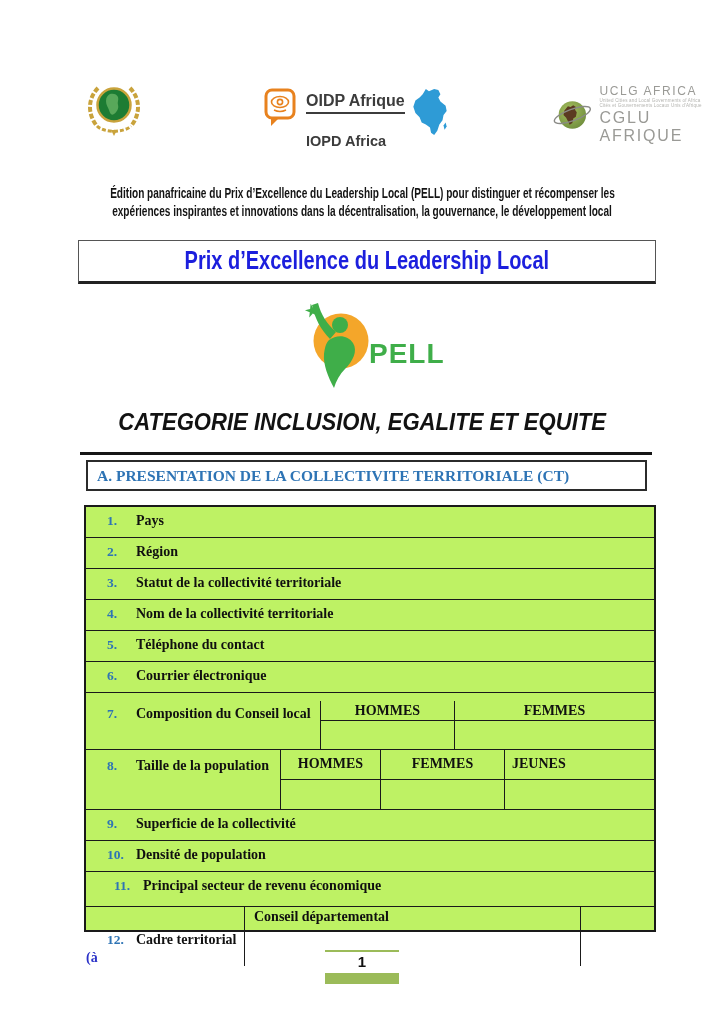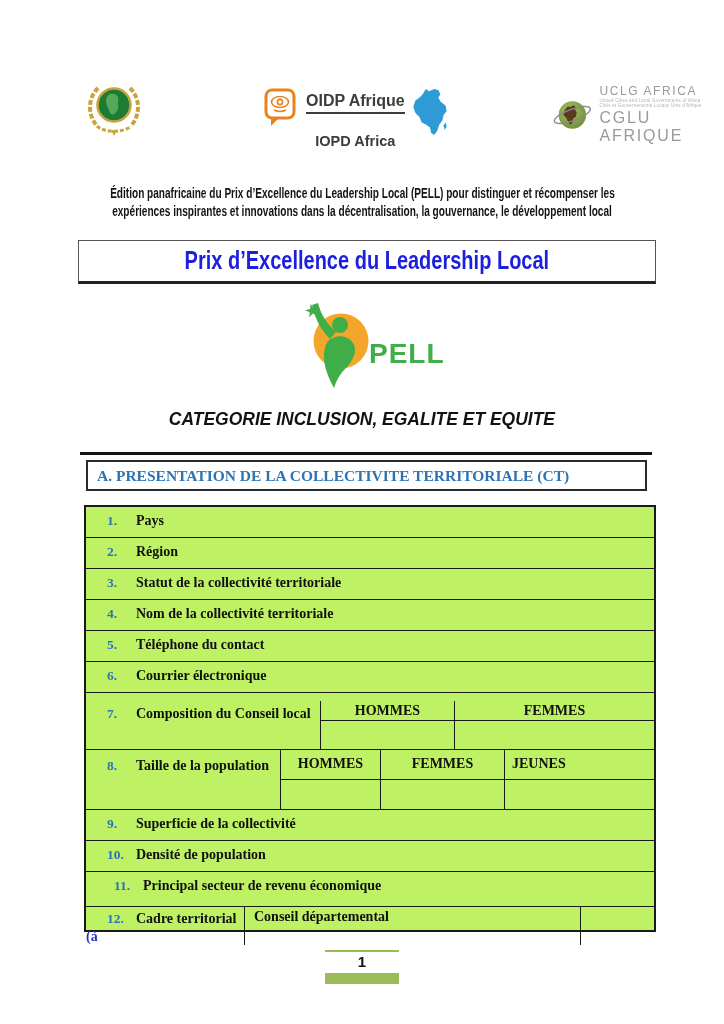--- a/index.html
+++ b/index.html
@@ -3,21 +3,21 @@
 <meta charset="utf-8">
 <style>
   html,body{margin:0;padding:0;background:#ffffff;}
   .page{position:relative;width:724px;height:1024px;background:#fff;overflow:hidden;
         font-family:"Liberation Serif", serif;color:#111;}
 
   
   .logo{position:absolute;}
   .au-logo{left:84px;top:78px;}
   .oidp-logo{left:264px;top:88px;display:flex;align-items:flex-start;}
-  .oidp-text{margin:4px 6px 0 8px;text-align:center;font-family:"Liberation Sans",sans-serif;}
+  .oidp-text{margin:4px 6px 0 8px;text-align:left;font-family:"Liberation Sans",sans-serif;}
   .oidp-l1{font-weight:700;font-size:16px;color:#3c3c3c;border-bottom:2px solid #3c3c3c;padding-bottom:2px;}
   .oidp-l2{font-weight:700;font-size:14.5px;color:#3c3c3c;margin-top:19px;}
   .uclg-logo{left:552px;top:84px;display:flex;align-items:center;}
   .uclg-text{margin-left:5px;font-family:"Liberation Sans",sans-serif;color:#9a9a96;}
   .uclg-l1{font-size:12px;letter-spacing:1.6px;}
   .uclg-sub{font-size:4.5px;color:#b3b3af;letter-spacing:.2px;line-height:5px;}
   .uclg-l2{font-size:16px;letter-spacing:1.8px;margin-top:1px;}
 
   
   .cx{display:inline-block;white-space:nowrap;}
@@ -26,21 +26,21 @@
          color:#141414;line-height:18px;}
   .intro .cx{transform:scaleX(.72);transform-origin:50% 50%;}
   .title-box{position:absolute;top:240px;left:78px;width:576px;height:40px;
              border:1px solid #555;border-bottom:3px solid #222;background:#fff;
              text-align:center;line-height:38px;}
   .title-box .cx{transform:scaleX(.8);transform-origin:50% 50%;
                  font-family:"Liberation Sans",sans-serif;font-weight:700;font-size:25px;color:#1c1fdd;}
   .pell{position:absolute;left:295px;top:292px;}
   .category{position:absolute;top:408px;left:0;width:724px;text-align:center;
             font-family:"Liberation Sans",sans-serif;font-weight:700;font-style:italic;
-            font-size:19px;color:#121212;}
+            font-size:24px;color:#121212;}
   .category .cx{transform:scaleX(.92);transform-origin:50% 50%;}
 
   
   .rule{position:absolute;top:452px;left:80px;width:572px;height:3px;background:#151515;}
   .section-box{position:absolute;top:460px;left:86px;width:561px;height:31px;
                border:2px solid #2b2b2b;box-sizing:border-box;background:#fff;
                line-height:27px;padding-left:9px;
                font-family:"Liberation Serif",serif;font-weight:700;font-size:15.5px;color:#2e74b5;}
 
   
@@ -60,21 +60,21 @@
   .r8 .label-cell{padding-top:6px;}
   .hdr{font-family:"Liberation Serif",serif;font-weight:700;font-size:14px;color:#101010;
        border-left:1px solid #1a1a1a;border-bottom:1px solid #1a1a1a;}
   .hdr.center{text-align:center;}
   .r7 .hdr{line-height:19px;}
   .r8 .hdr{padding-top:6px;}
   .hdr.left{padding-left:7px;}
   .val{border-left:1px solid #1a1a1a;}
 
   .r12{display:grid;grid-template-columns:158px 336px 1fr;height:23px;border-bottom:0;}
-  .r12 .cell{padding-top:2px;}
+  .r12 .cell{padding-top:2px;margin-top:21px;}
   .r12 .mid{border-left:1px solid #1a1a1a;padding-left:9px;padding-top:2px;}
   .r12 .end{border-left:1px solid #1a1a1a;}
 
   
   .pn-line{position:absolute;top:950px;left:325px;width:74px;height:2px;background:#9bbb59;}
   .pn-num{position:absolute;top:953px;left:325px;width:74px;text-align:center;
           font-family:"Liberation Sans",sans-serif;font-weight:700;font-size:15px;color:#111;}
   .pn-bar{position:absolute;top:973px;left:325px;width:74px;height:11px;background:#9bbb59;}
 </style>
 </head>

